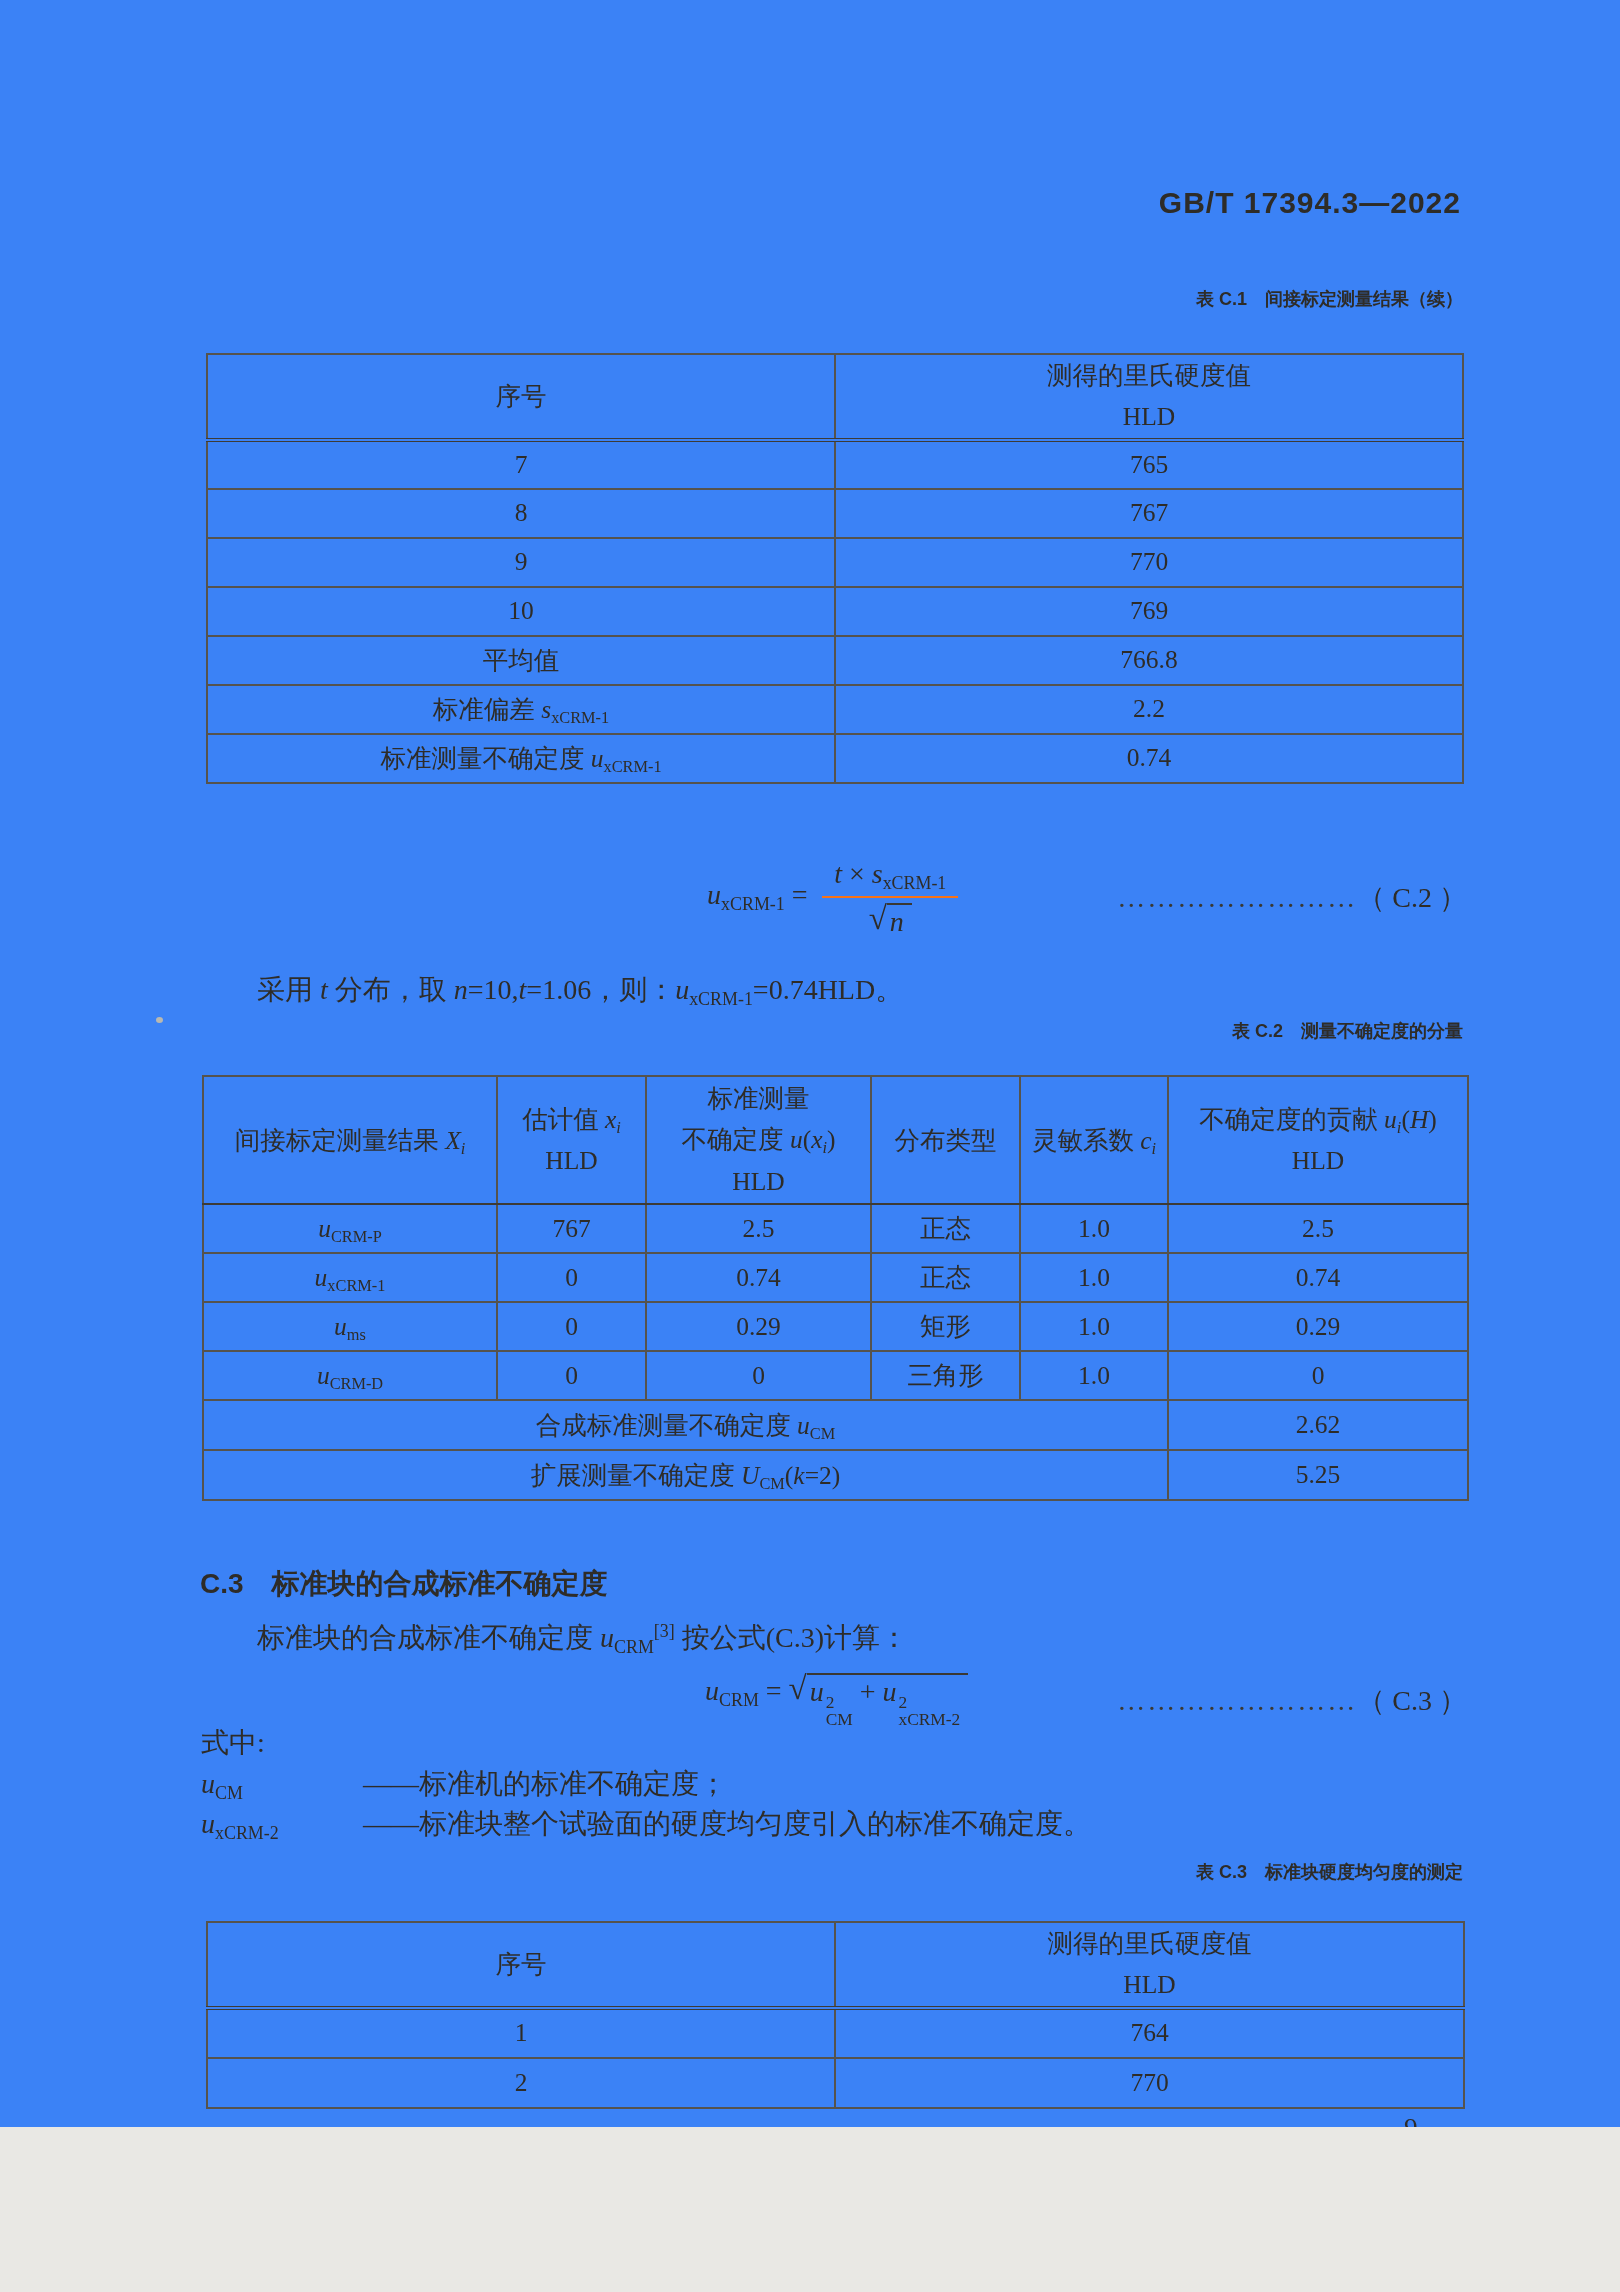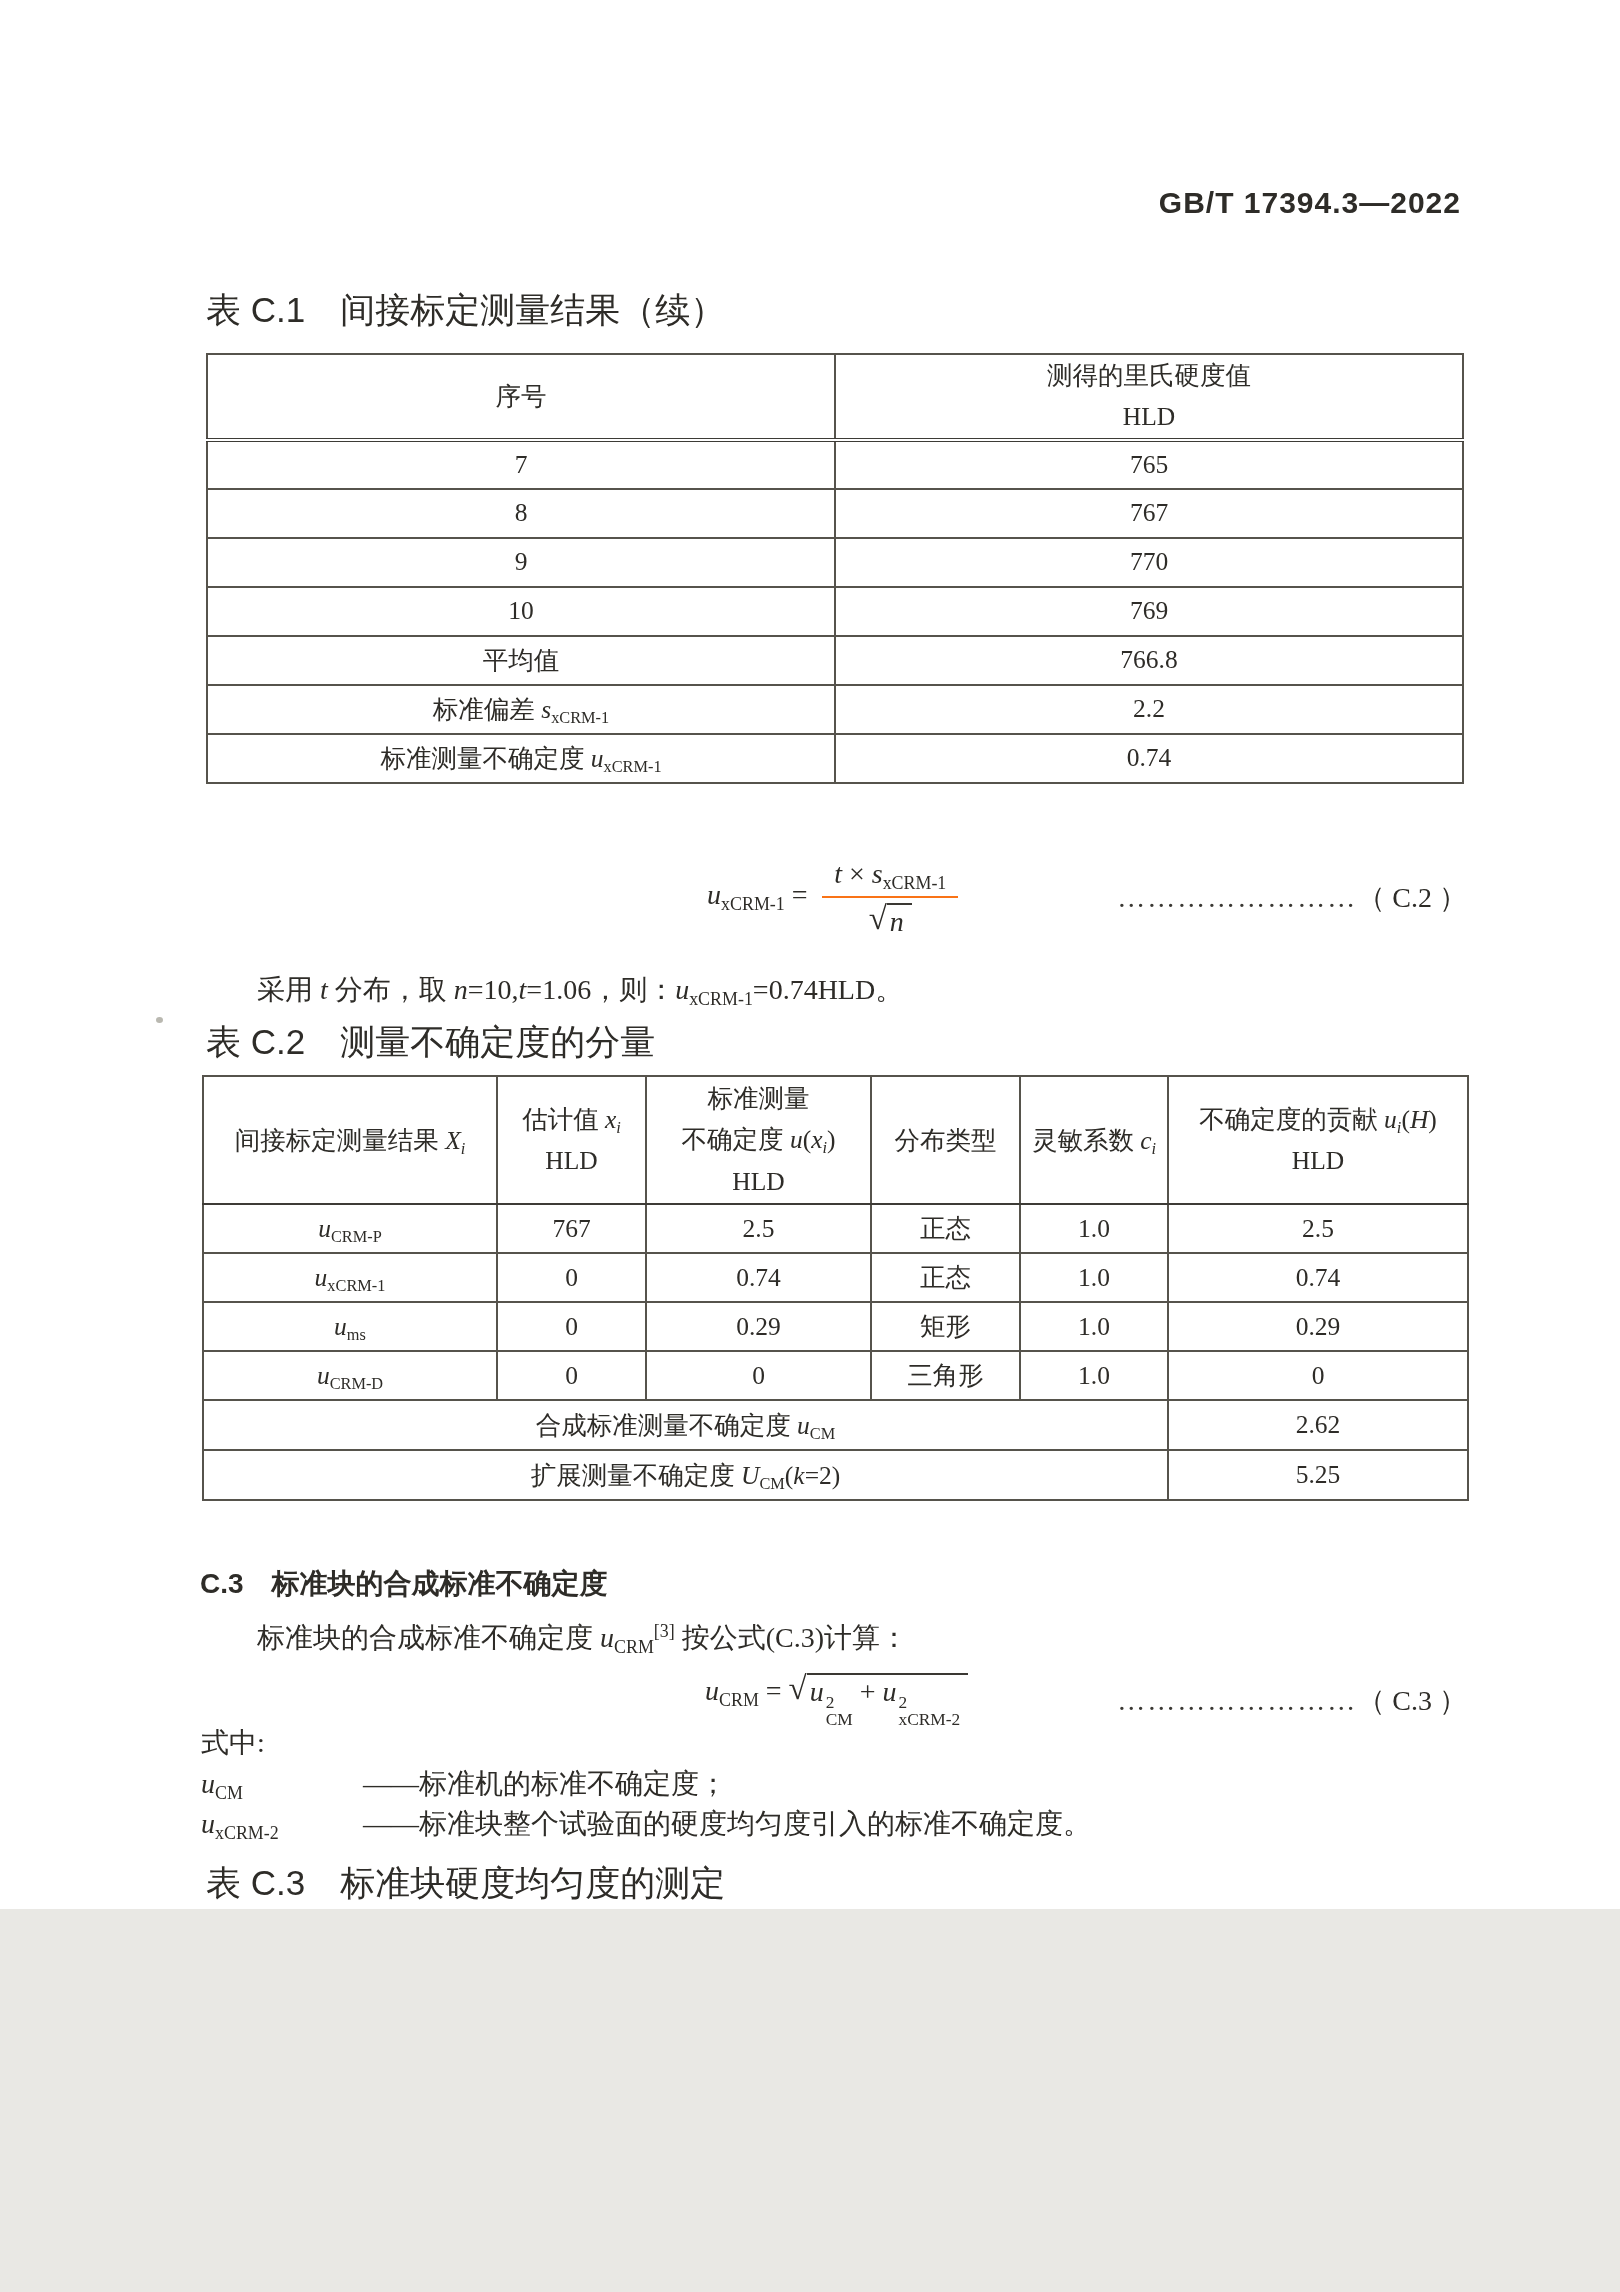--- a/index.html
+++ b/index.html
@@ -1,34 +1,34 @@
 <!DOCTYPE html>
 <html><head>
 <meta charset="utf-8">
 <style>
   html,body{margin:0;padding:0;background:#e9e8e4;}
   .page{
-    position:relative;width:1620px;height:1909px;margin:0 auto;
-    background:#ffffff;color:#2e2c28;overflow:hidden;
+    position:relative;width:1620px;height:2127px;margin:0 auto;
+    background:#3b82f6;color:#2e2c28;overflow:hidden;
     font-family:"Liberation Serif","DejaVu Serif",serif;
   }
   .it{font-style:italic;}
   sub{font-size:0.64em;vertical-align:-0.32em;line-height:0;}
   sup{font-size:0.64em;vertical-align:0.55em;line-height:0;}
   .stack{display:inline-flex;flex-direction:column;align-items:flex-start;
          font-size:0.62em;line-height:0.95;vertical-align:-0.45em;margin-left:2px;}
   .stack .stk-sup,.stack .stk-sub{display:block;}
 
   .doc-code{
     position:absolute;top:186px;right:159px;font-weight:bold;font-size:30px;
     letter-spacing:1px;font-family:"Liberation Sans","DejaVu Sans",sans-serif;
   }
   .tbl-title{
-    position:absolute;left:206px;width:1257px;text-align:left;
-    font-weight:normal;font-size:35px;
+    position:absolute;left:206px;width:1257px;text-align:right;
+    font-weight:bold;font-size:18px;
     font-family:"Liberation Sans","DejaVu Sans",sans-serif;
   }
   #c1-title{top:287px;}
   #c2-title{top:1019px;}
   #c3-title{top:1860px;}
 
   table.tbl{
     position:absolute;border-collapse:collapse;table-layout:fixed;
     font-size:25.5px;border:2.9px solid #3d3b36;
   }

